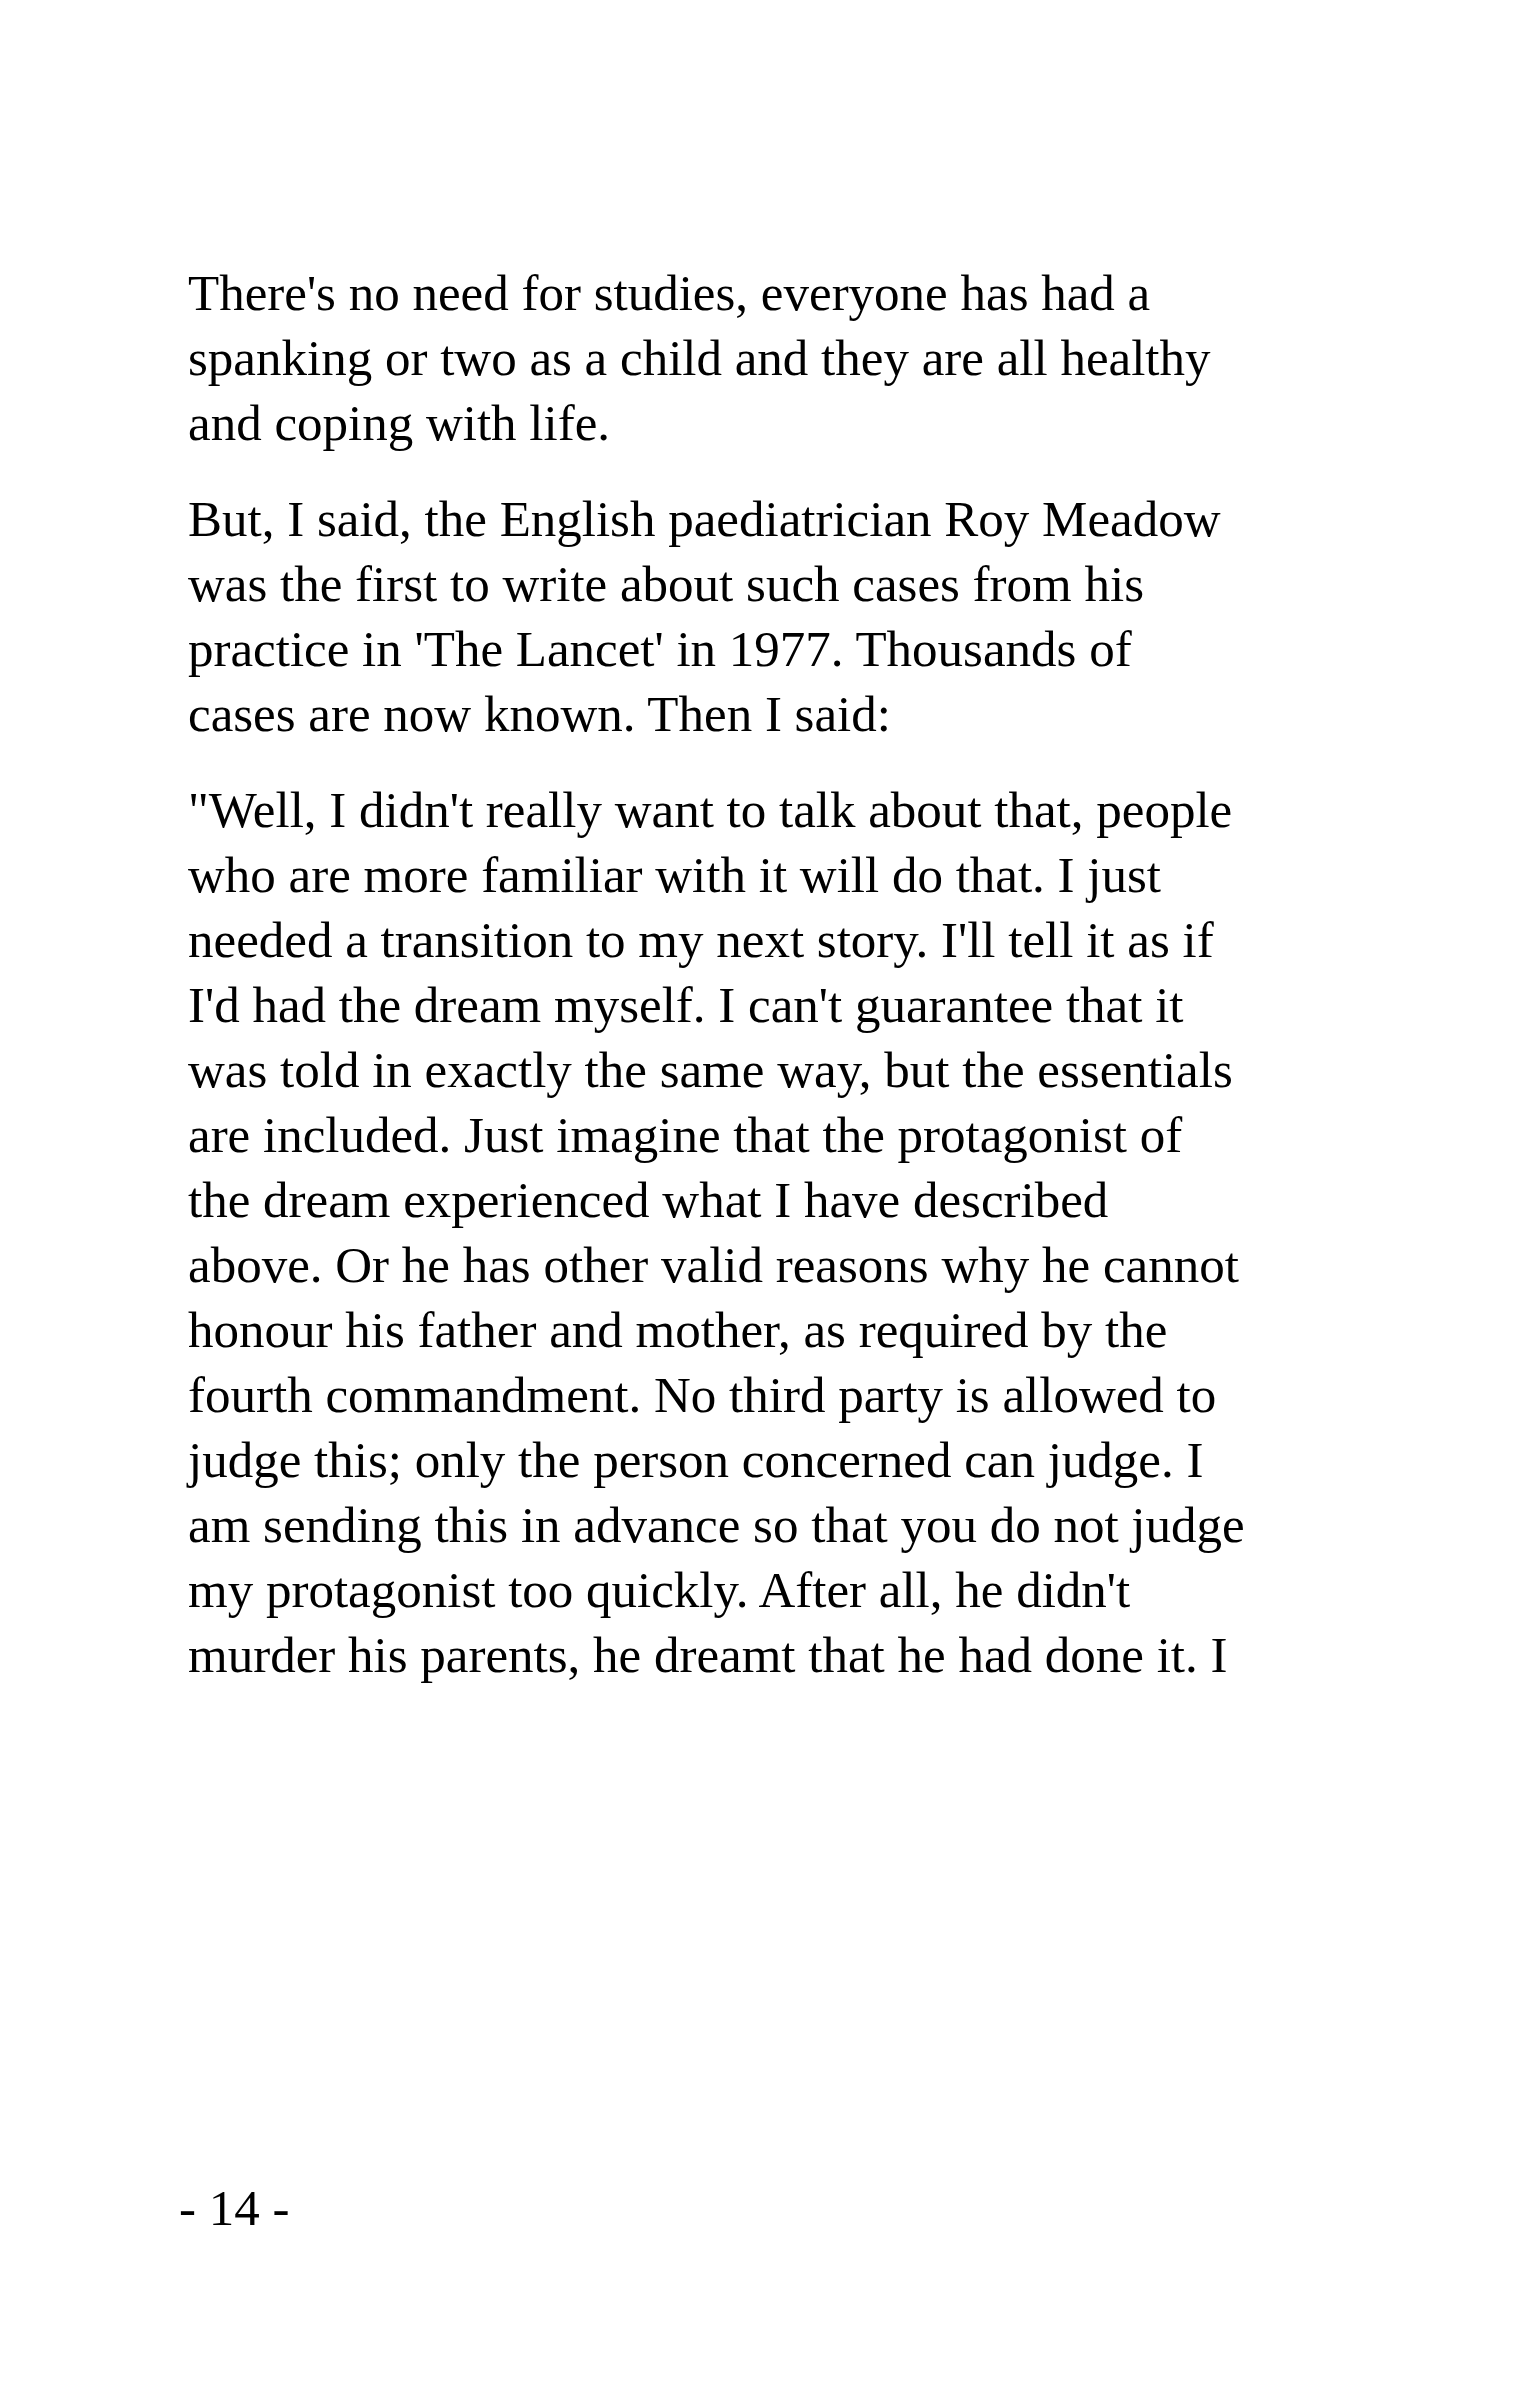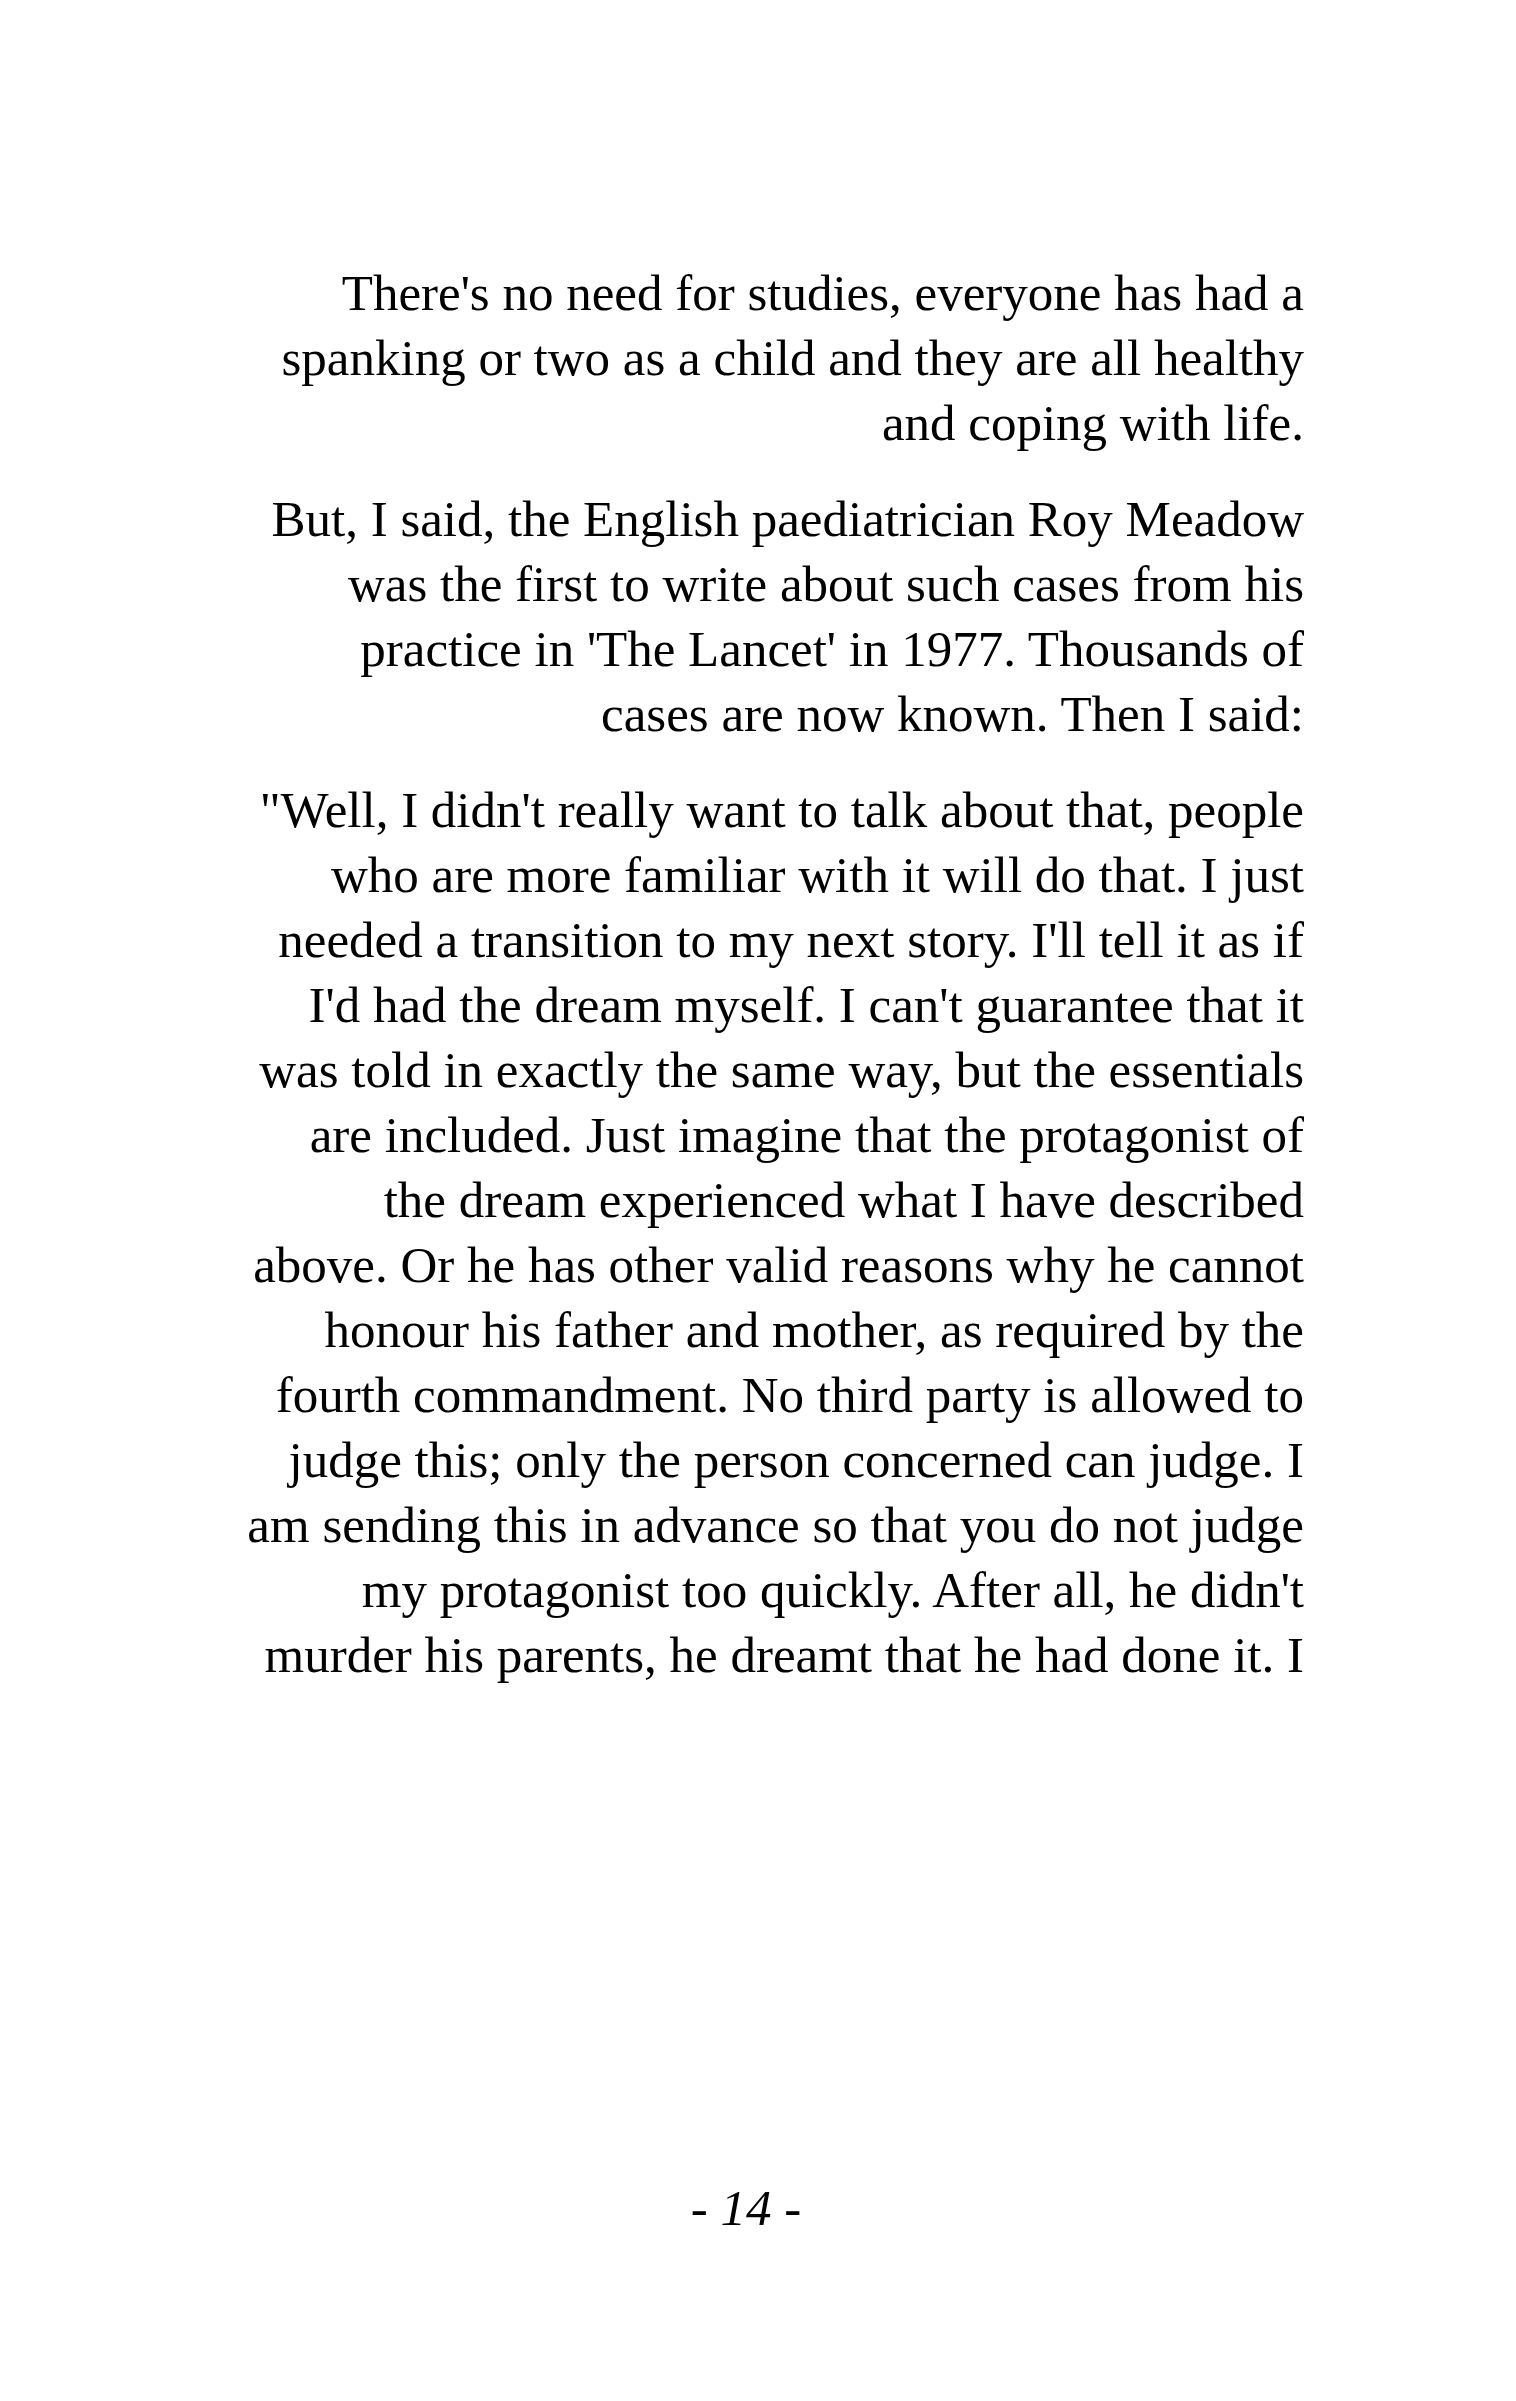--- a/index.html
+++ b/index.html
@@ -23,35 +23,33 @@
     background: #ffffff;
     overflow: hidden;
   }
   .text-block {
     position: absolute;
     left: 188px;
     top: 261px;
     width: 1116px;
     font-size: 51px;
     line-height: 65px;
-    text-align: right;
   }
   .para {
     margin: 0 0 31px 0;
     white-space: pre;
   }
   .page-footer {
     position: absolute;
-    left: 188px;
+    left: 179px;
     top: 2176px;
     width: 1116px;
-    text-align: center;
+    text-align: left;
     font-size: 51px;
     line-height: 65px;
-    font-style: italic;
   }
 </style>
 </head>
 <body>
 
 <div class="page">
   <div class="text-block">
       <p class="para">There's no need for studies, everyone has had a
 spanking or two as a child and they are all healthy
 and coping with life.</p>

